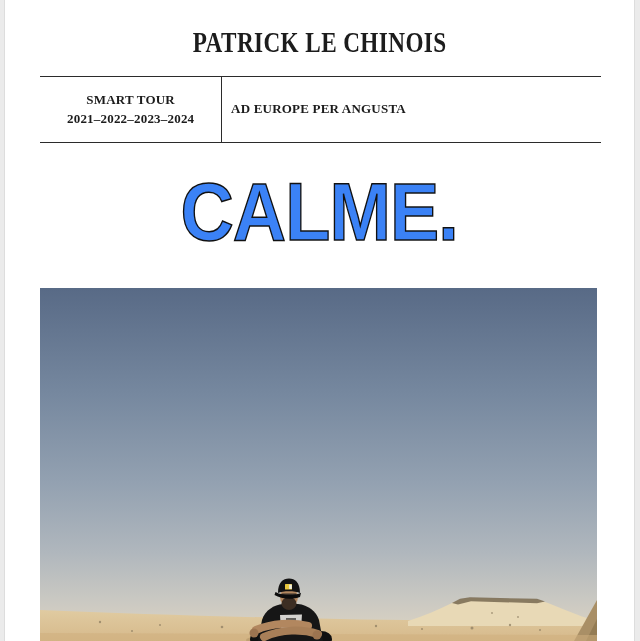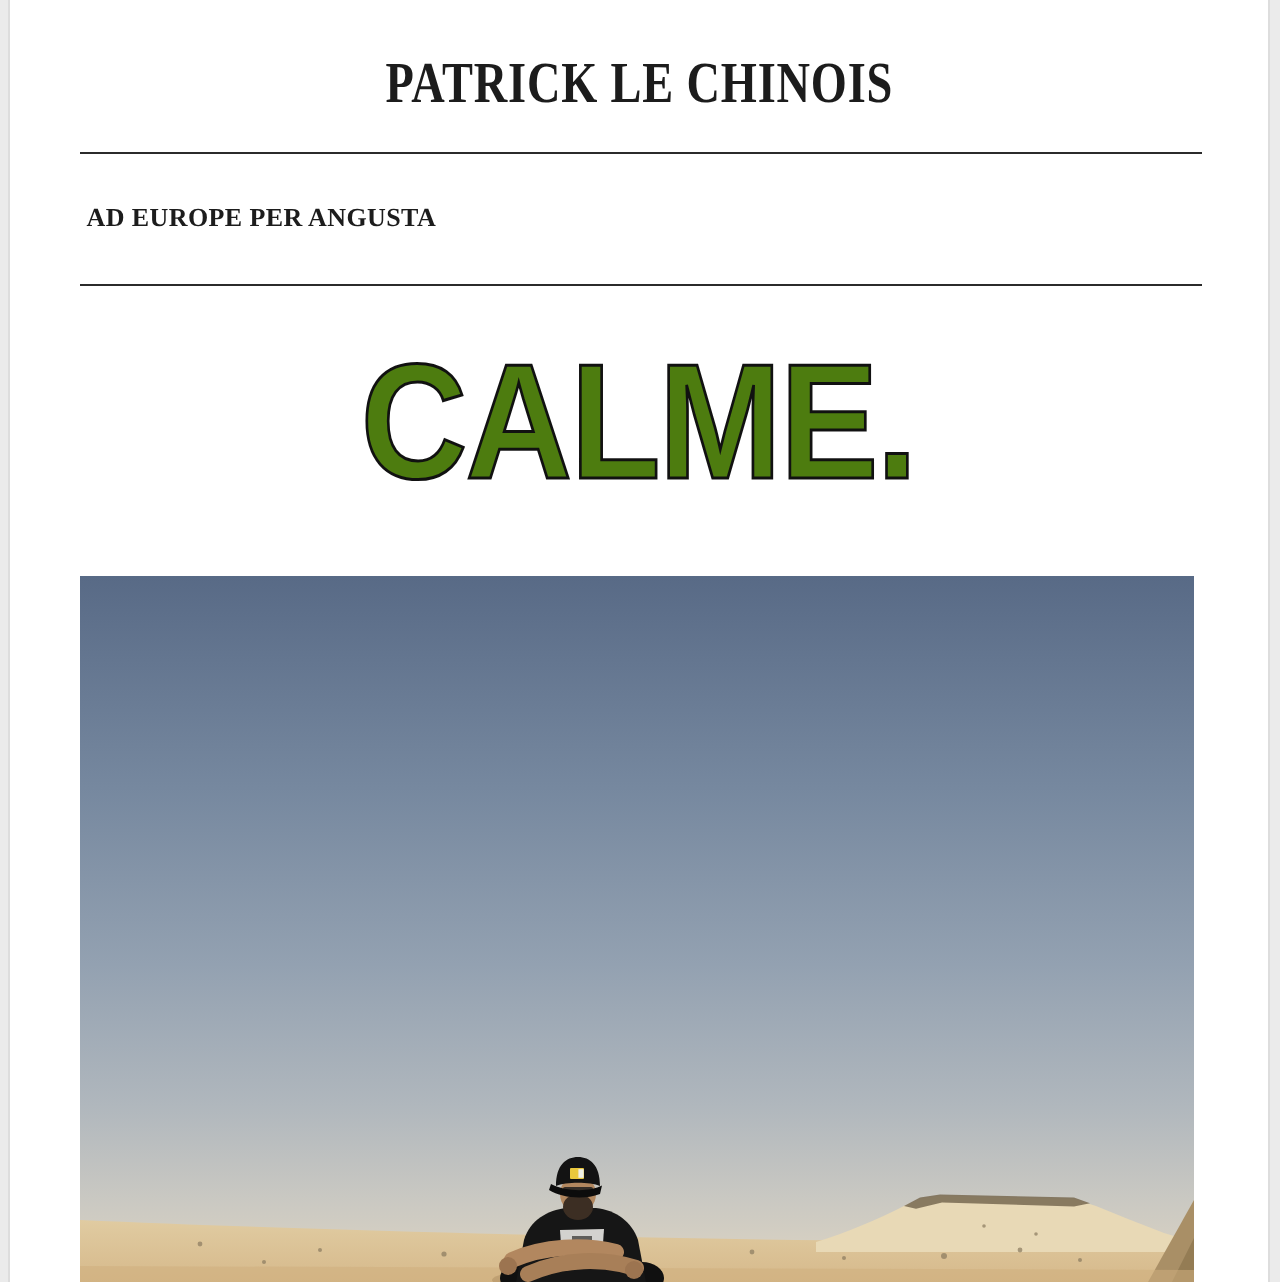--- a/index.html
+++ b/index.html
@@ -31,21 +31,21 @@
     display:flex;flex-direction:column;align-items:center;justify-content:center;
     gap:2px;cursor:pointer;overflow:hidden;
   }
   .nav-cell + .nav-cell{border-left:1.5px solid var(--rule,#2b2b2b);}
   .nav-label{
     font-weight:bold;font-size:13px;letter-spacing:0.2px;white-space:nowrap;line-height:1.3;
   }
   .hero{
     margin:28px 0 0 0;text-align:center;
     font-family:"Liberation Sans",sans-serif;
-    font-size:82px;font-weight:bold;line-height:82px;color:#4d7c0f;
+    font-size:82px;font-weight:bold;line-height:82px;color:#3b82f6;
     letter-spacing:-1px;
   }
   .hero-inner{
     display:inline-block;transform:scaleX(0.9);transform-origin:center;
     -webkit-text-stroke:1.5px #111;
   }
   .photo{
     position:absolute;left:35px;top:288px;width:557px;height:353px;margin:0;
     background:linear-gradient(180deg,
       var(--sky-top,#586a86) 0%,
@@ -62,20 +62,24 @@
 <body>
 
 <div class="viewport">
   <div class="page">
 
     <header>
       <h1 class="site-title"><span class="squeeze">PATRICK LE CHINOIS</span></h1>
     </header>
 
     <nav class="topnav">
+      <div class="nav-cell">
+        <span class="nav-label">SMART TOUR</span>
+        <span class="nav-label">2021–2022–2023–2024</span>
+      </div>
       <div class="nav-cell">
         <span class="nav-label">AD EUROPE PER ANGUSTA</span>
       </div>
     </nav>
 
     <h2 class="hero"><span class="hero-inner">CALME.</span></h2>
 
     <figure class="photo" aria-label="Man in a black cap and black t-shirt sitting in a pale desert under a hazy blue sky, flat-topped mesa on the right">
       <svg width="557" height="353" viewBox="0 0 557 353" xmlns="http://www.w3.org/2000/svg">
         <defs>

